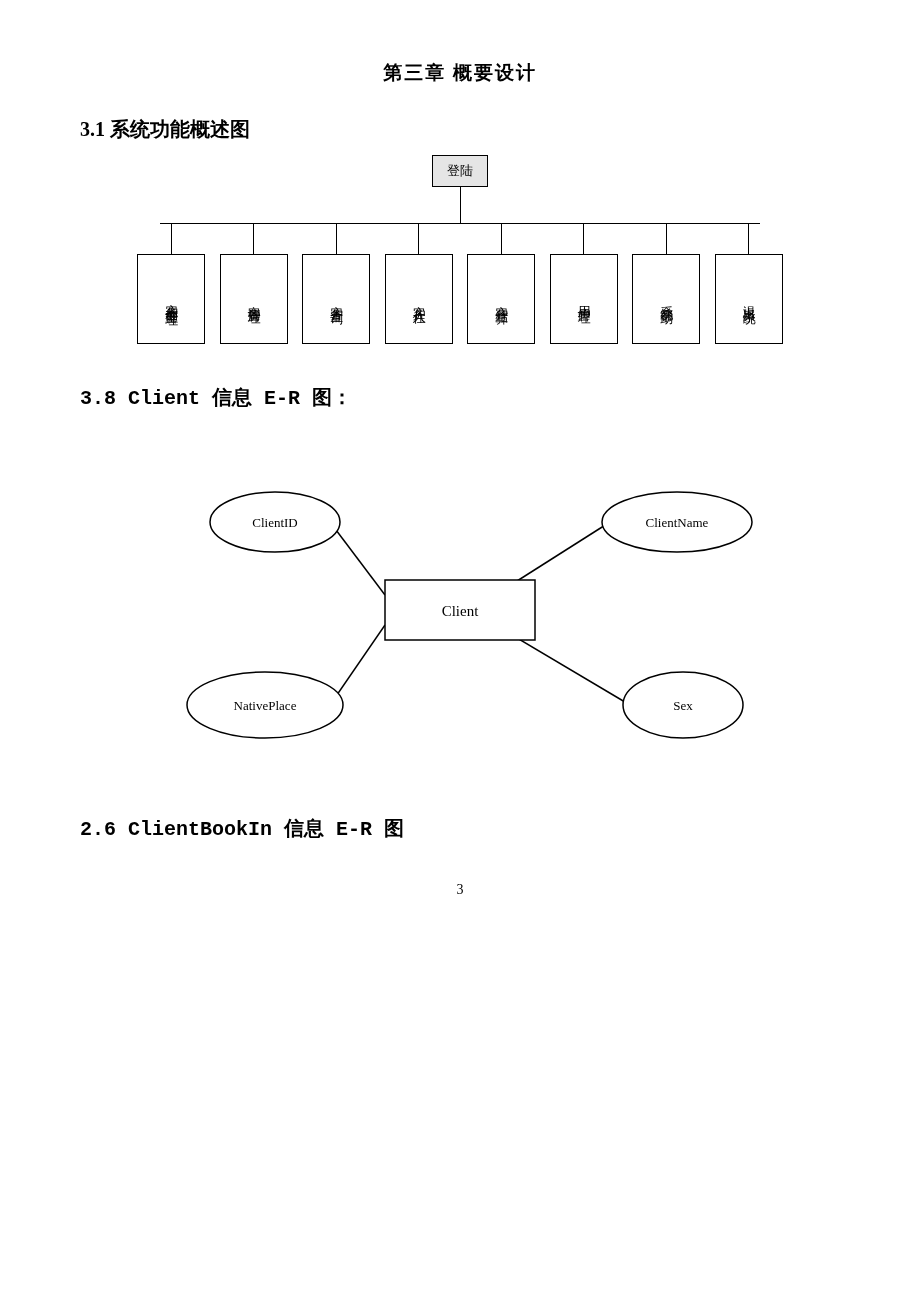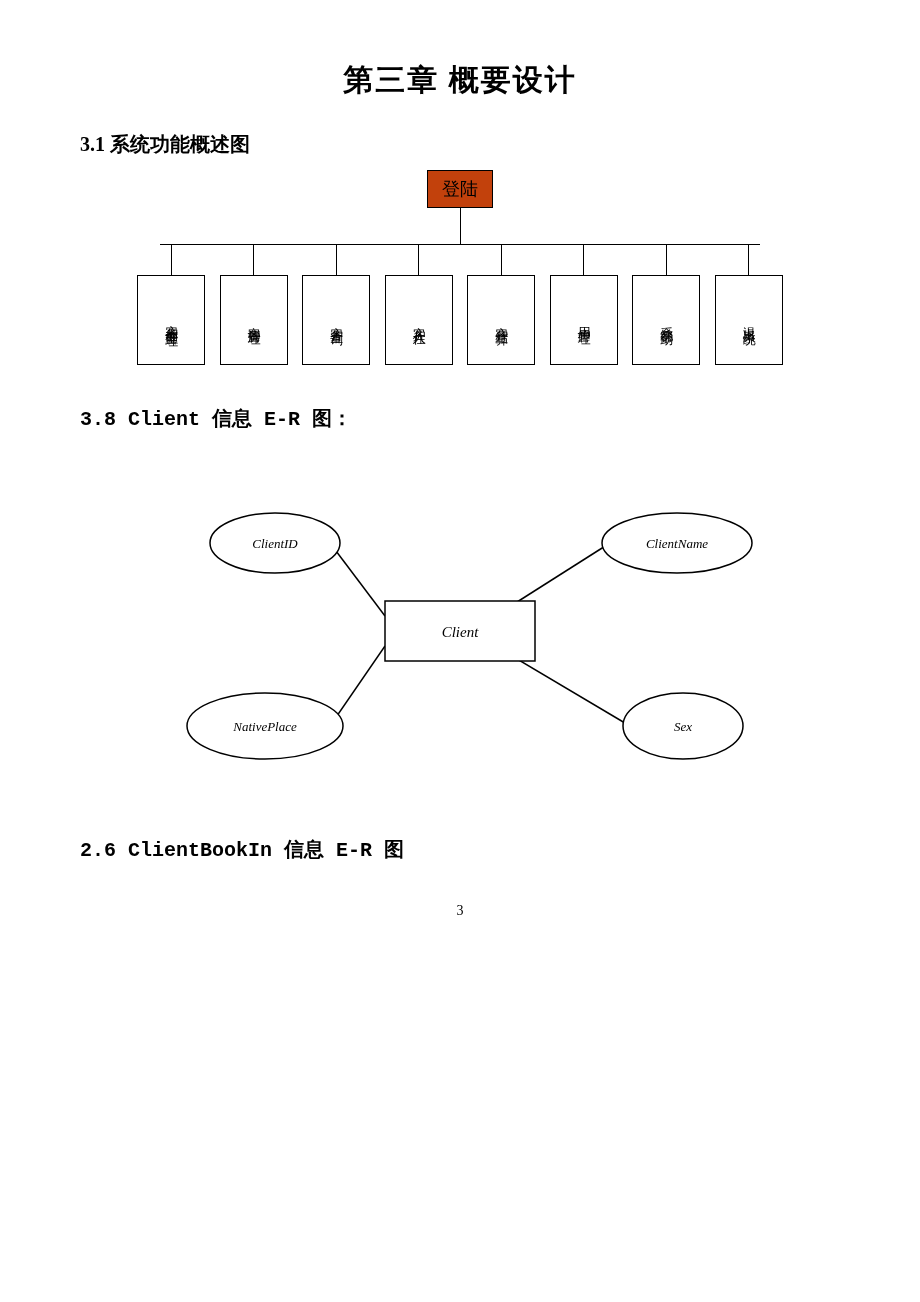--- a/index.html
+++ b/index.html
@@ -7,21 +7,21 @@
       background: #fff;
       font-family: "SimSun", "宋体", serif;
       width: 920px;
       min-height: 1302px;
       padding: 60px 80px;
       color: #000;
     }
 
     .chapter-title {
       text-align: center;
-      font-size: 30px;
+      font-size: 19px;
       font-weight: bold;
       margin-bottom: 30px;
       letter-spacing: 2px;
     }
 
     .section-title {
       font-size: 20px;
       font-weight: bold;
       margin-bottom: 12px;
     }
@@ -43,22 +43,22 @@
     }
 
     .tree-root {
       display: flex;
       justify-content: center;
     }
 
     .tree-box {
       border: 1px solid #000;
       padding: 6px 14px;
-      font-size: 18px;
-      background: #c2410c;
+      font-size: 13px;
+      background: #e5e5e5;
       min-width: 54px;
       text-align: center;
     }
 
     .tree-child-col {
       display: flex;
       flex-direction: column;
       align-items: center;
       flex: 1;
     }
@@ -83,21 +83,20 @@
       justify-content: center;
       letter-spacing: 2px;
     }
 
     
     .er-container {
       position: relative;
       width: 680px;
       height: 340px;
       margin: 20px auto 40px auto;
-      font-style: italic;
     }
 
     .page-number {
       text-align: center;
       margin-top: 40px;
       font-size: 14px;
     }
 
     svg.er-svg {
       position: absolute;

